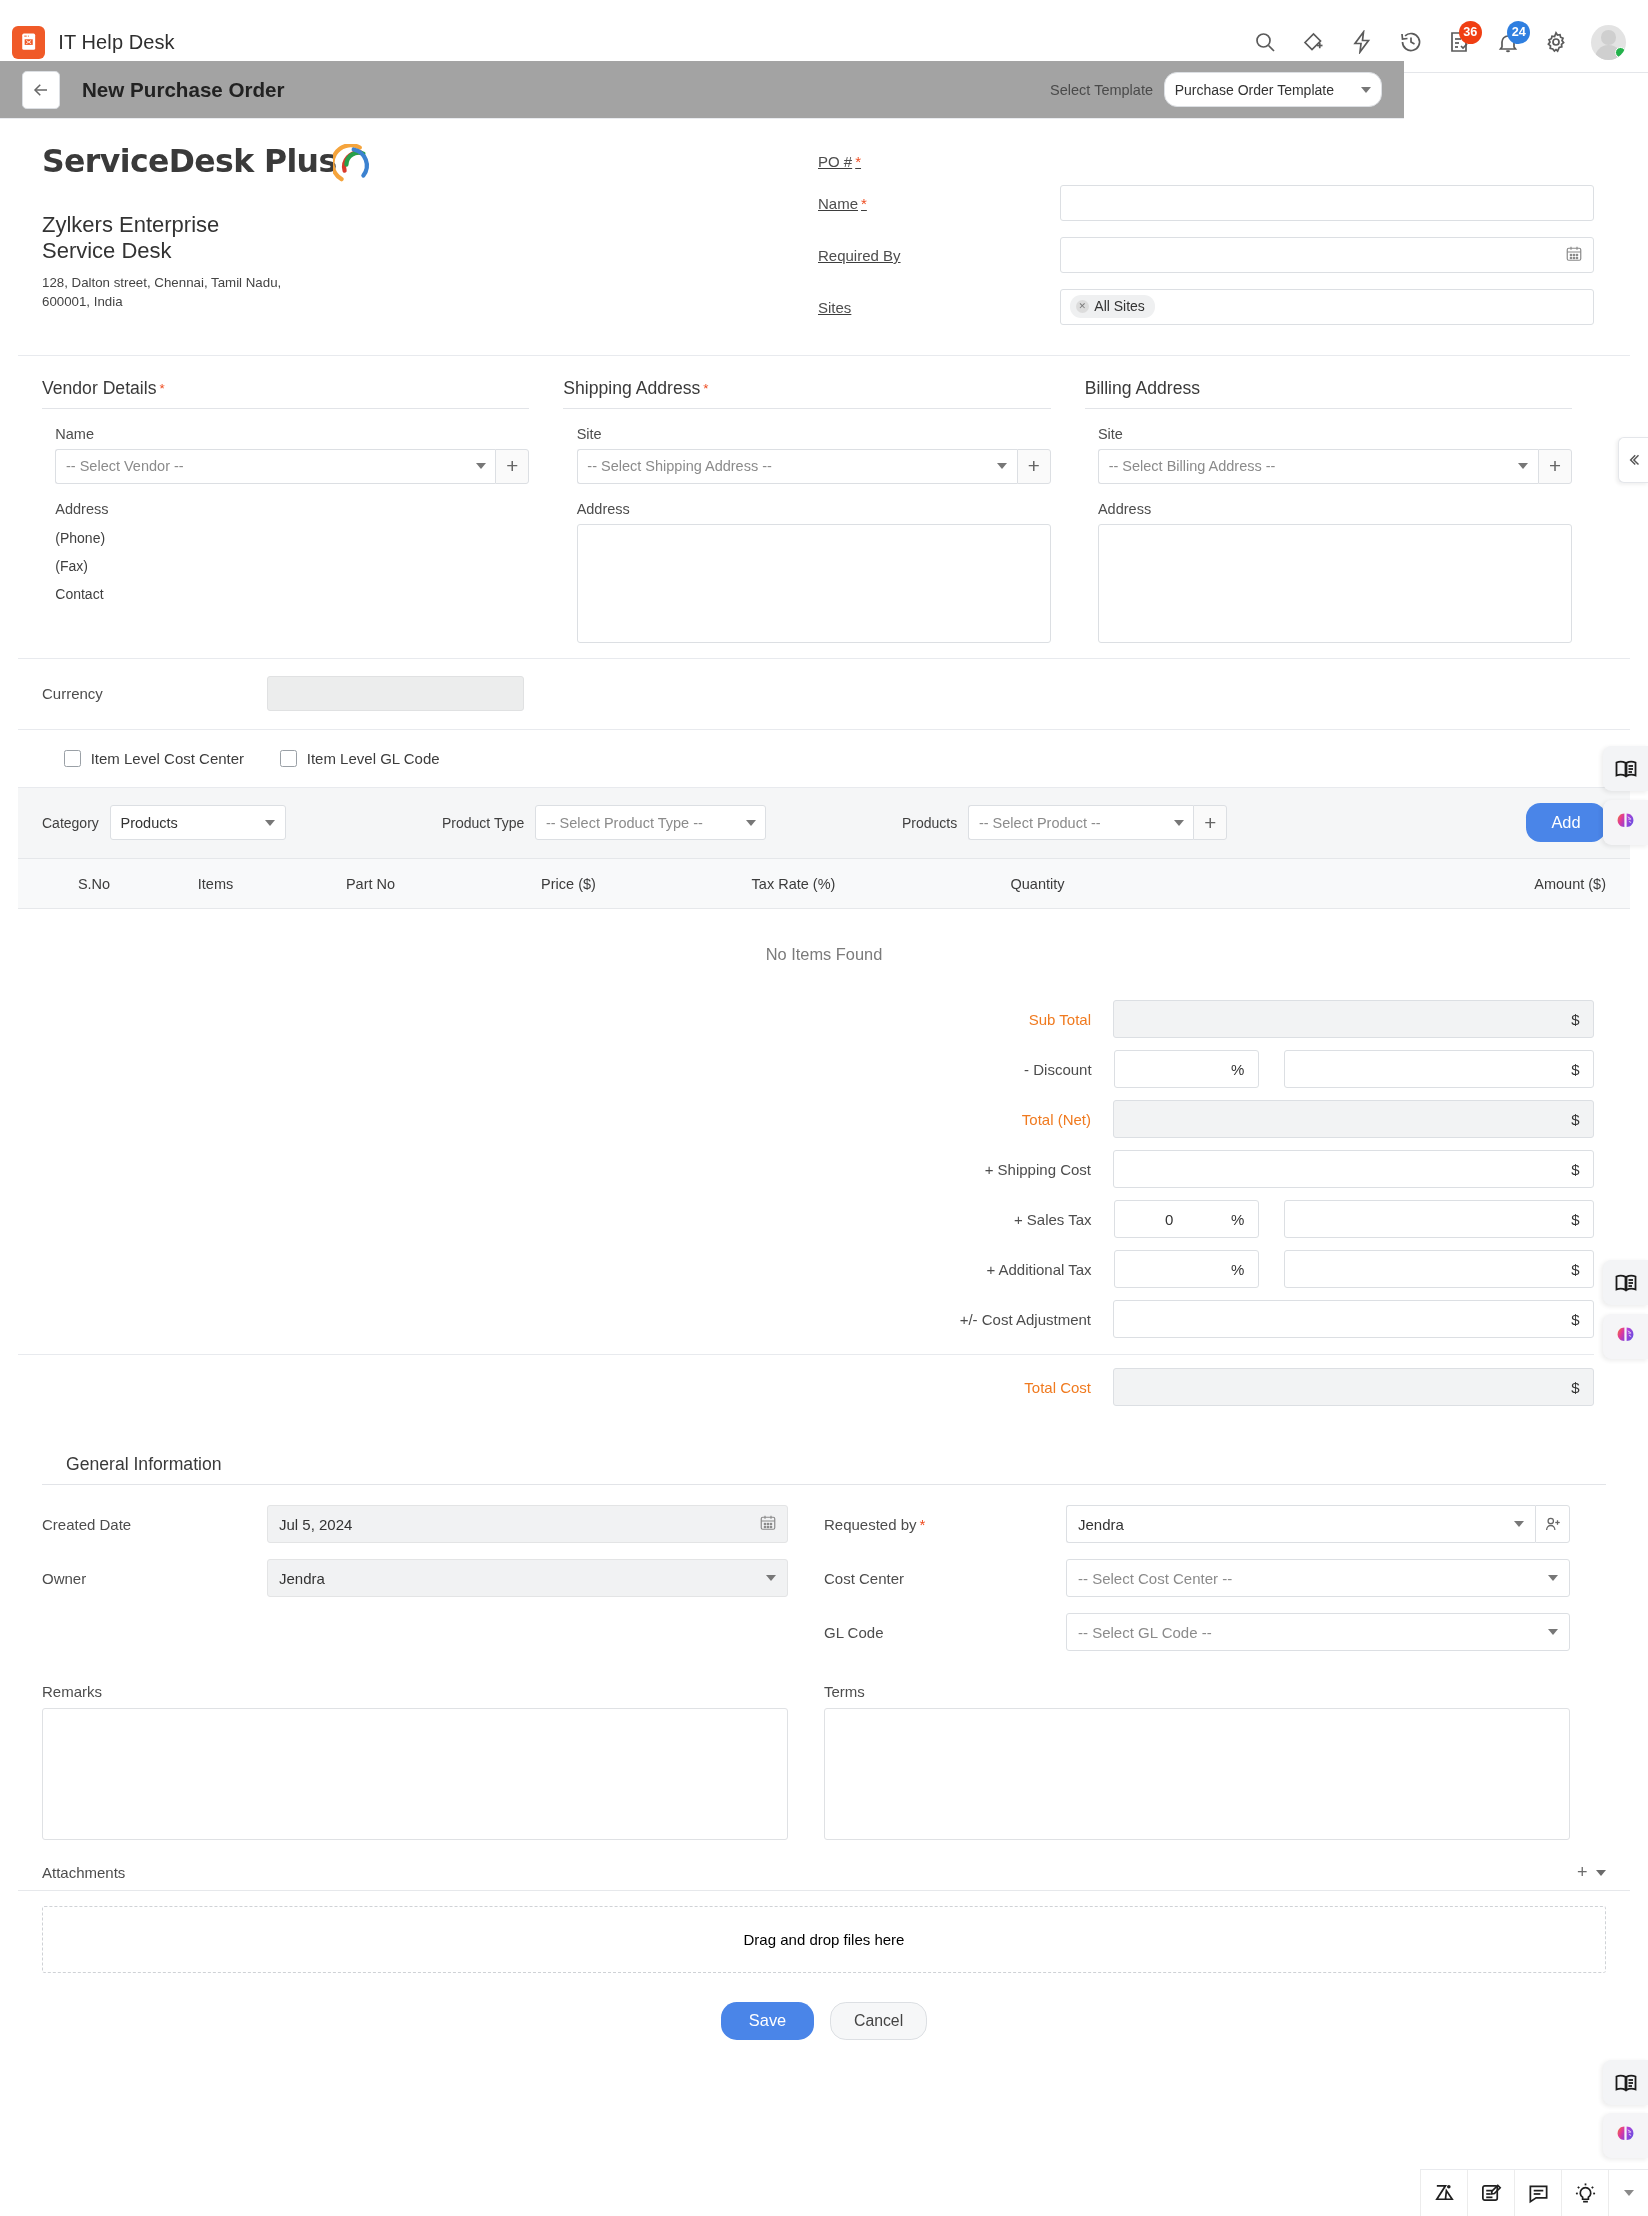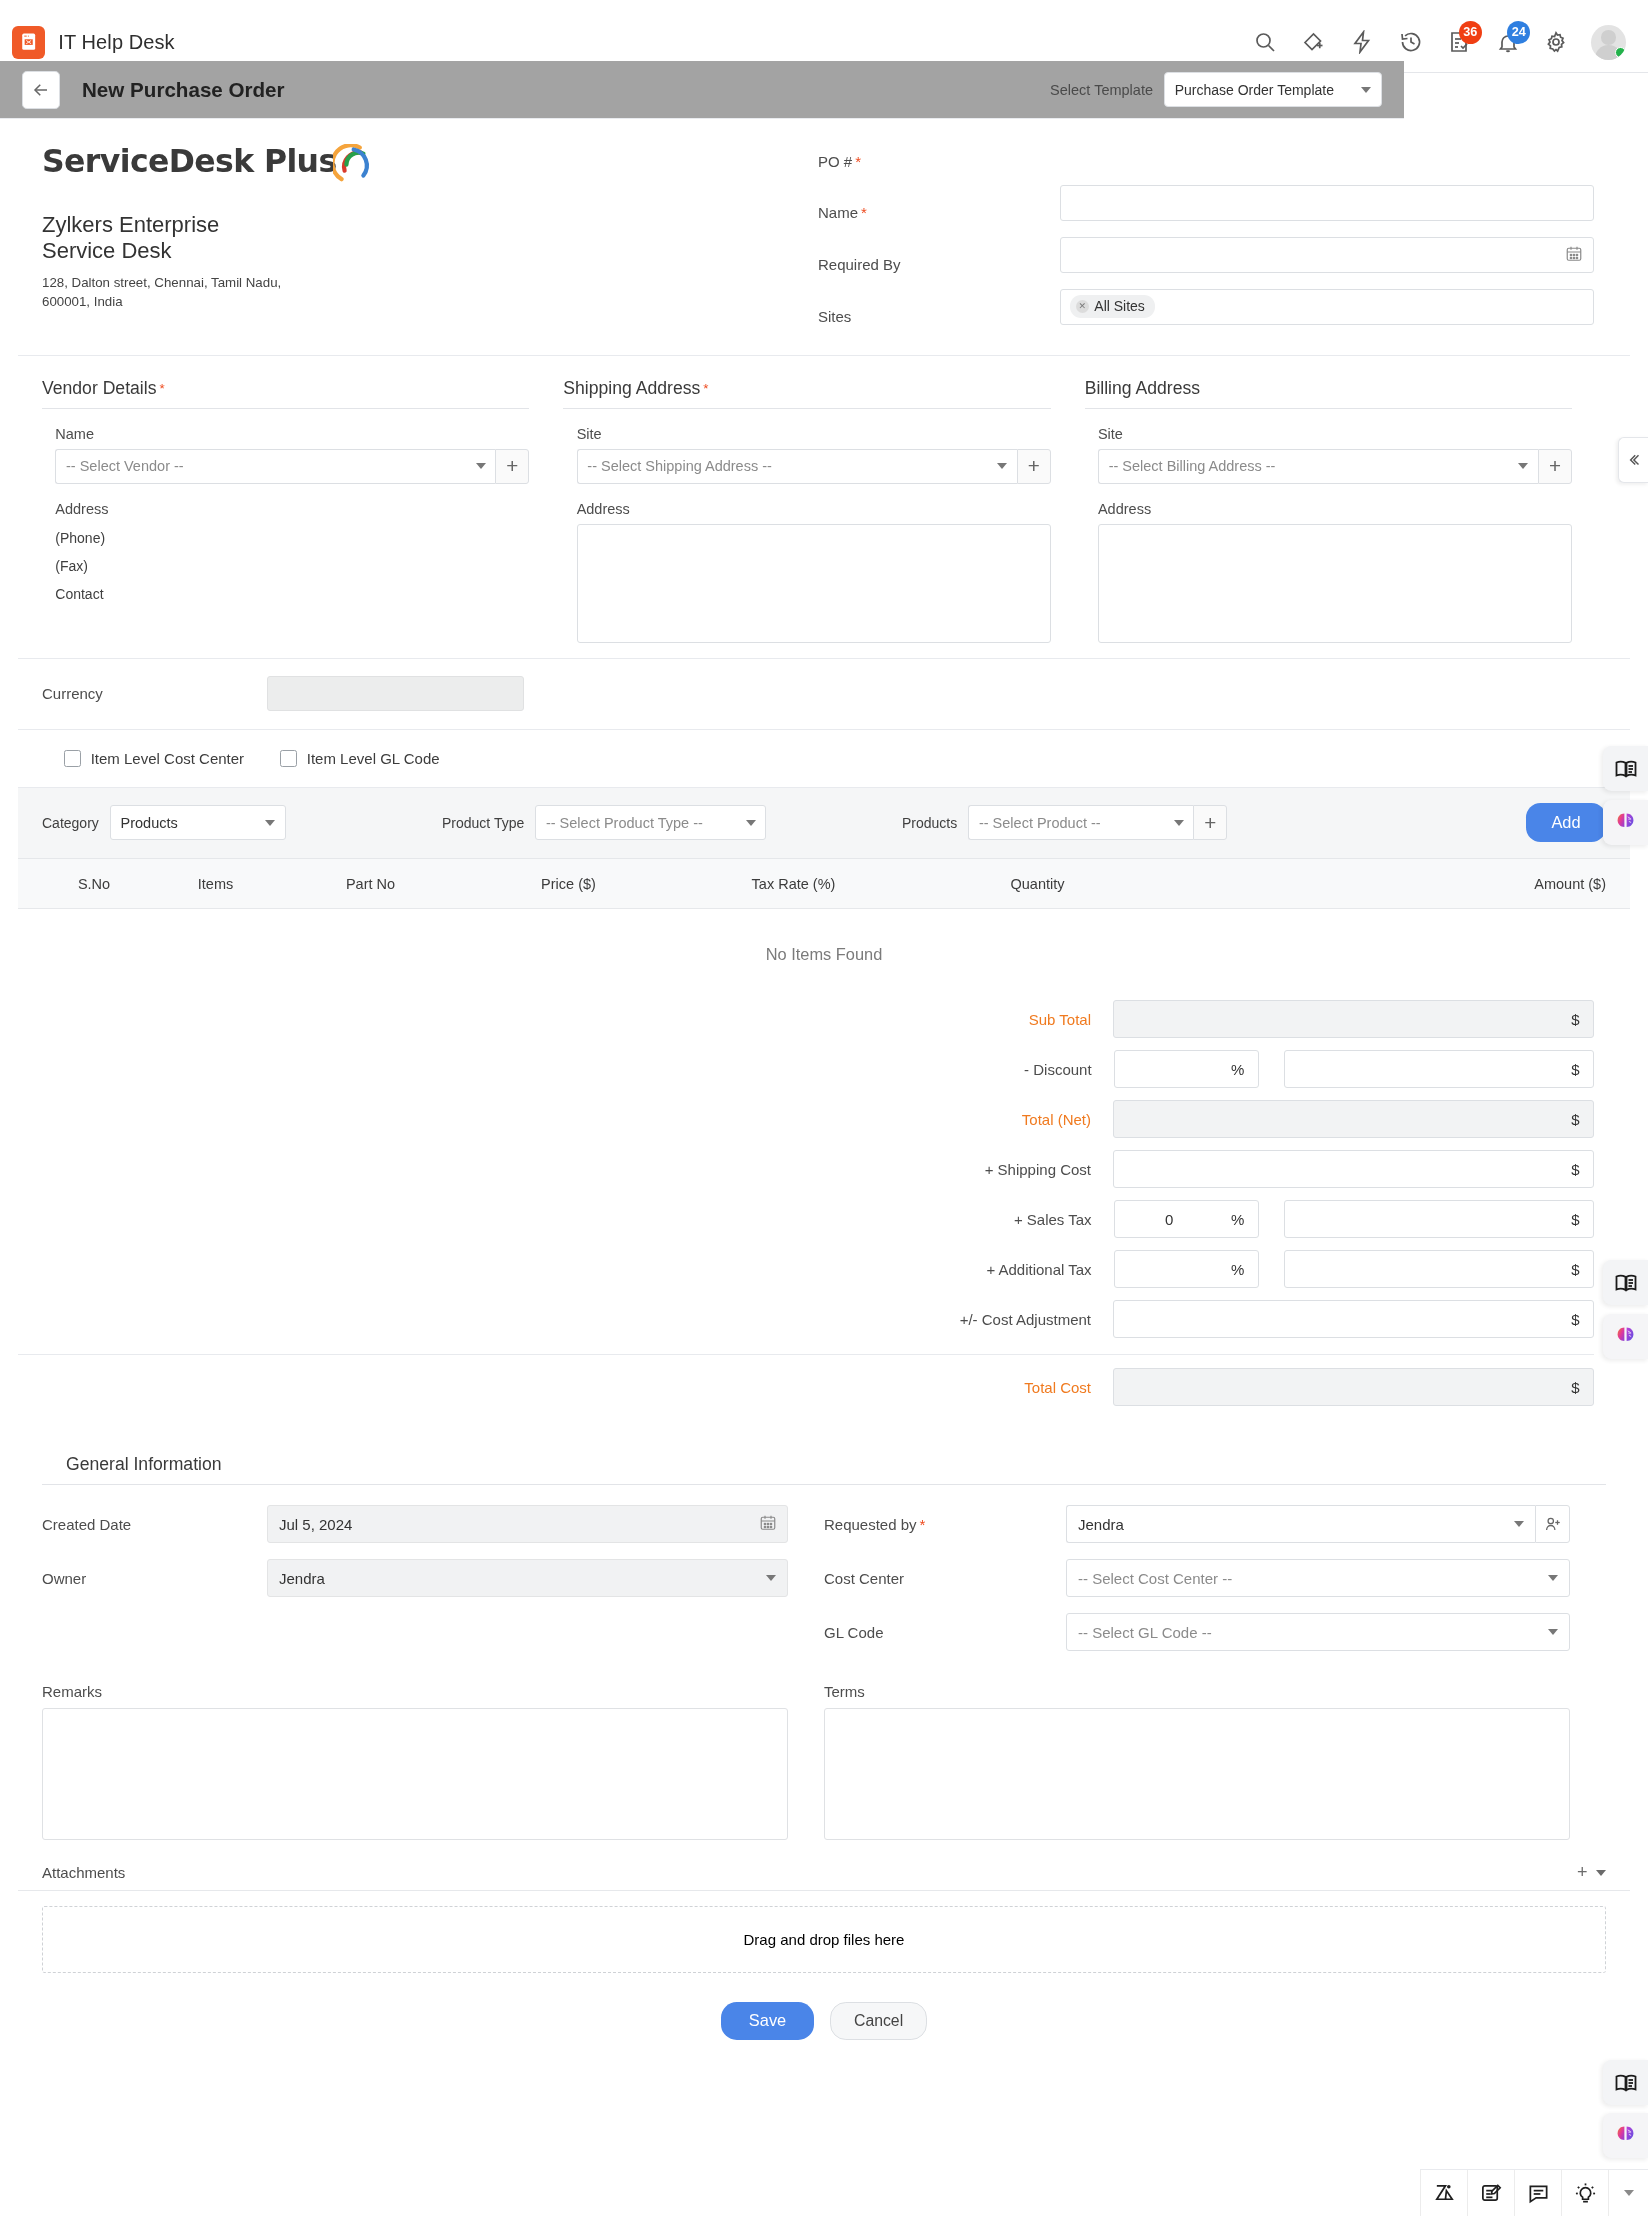--- a/index.html
+++ b/index.html
@@ -51,41 +51,41 @@
   }
   .back-btn {
     width: 38px; height: 38px; border: 0.6px solid #dcdfe3; border-radius: 4.8px;
     display: flex; align-items: center; justify-content: center; cursor: pointer; background: #fff;
   }
   .back-btn svg { width: 18px; height: 18px; stroke: #666; fill: none; stroke-width: 2; }
   .page-title { font-size: 20.6px; font-weight: bold; color: #222; margin-left: 22px; }
   .tmpl-wrap { margin-left: auto; display: flex; align-items: center; gap: 11px; }
   .tmpl-label { font-size: 14.5px; color: #4a4a4a; }
   .tmpl-select {
-    width: 218px; height: 35px; border: 0.6px solid #dcdfe3; border-radius: 4px; background: #fff;
+    width: 218px; height: 35px; border: 0.6px solid #dcdfe3; border-radius: 13px; background: #fff;
     display: flex; align-items: center; padding: 0 9.7px; font-size: 14px; color: #333; cursor: pointer;
   }
   .tmpl-select .caret { margin-left: auto; }
   .caret { width: 0; height: 0; border-left: 5.5px solid transparent; border-right: 5.5px solid transparent; border-top: 6.7px solid #777; }
 
   
   .canvas { position: absolute; top: 119px; left: 0; width: 1648px; }
   .sheet { width: 1612px; margin: 0 auto; }
 
   
   .hdr-block { display: flex; padding: 24px 0 22px 0; border-bottom: 0.6px solid #e8eaee; }
   .hdr-left { width: 800px; padding-left: 24px; }
   .sd-logo { display: flex; align-items: flex-start; }
   .sd-logo .txt { font-size: 31.5px; font-weight: bold; color: #3a3a3a; letter-spacing: -0.6px; font-family: "DejaVu Sans", sans-serif; }
   .sd-logo .swoosh { margin-left: -3.6px; margin-top: 1.2px; }
   .org-name { font-size: 22px; color: #333; margin-top: 25.4px; line-height: 1.22; }
   .org-addr { font-size: 13.3px; color: #444; margin-top: 7.3px; line-height: 1.5; }
 
   .hdr-right { flex: 1; padding-right: 36px; }
-  .frow { display: flex; align-items: flex-end; margin-bottom: 15.8px; }
+  .frow { display: flex; align-items: flex-start; margin-bottom: 15.8px; text-decoration: underline; }
   .frow:last-child { margin-bottom: 8px; }
   .flabel { width: 242px; font-size: 15px; color: #4d4d4d; padding-top: 9.7px; text-align: left; }
   .req { color: #ee4b1f; font-size: 15px; margin-left: 3px; }
   .fctl { flex: 1; }
   .inp {
     width: 100%; height: 36px; border: 0.6px solid #dcdfe3; border-radius: 3px; background: #fff;
     font-size: 15px; color: #333; padding: 0 11px; display: flex; align-items: center;
     font-family: "Liberation Sans", sans-serif;
   }
   .inp.cal { position: relative; }

